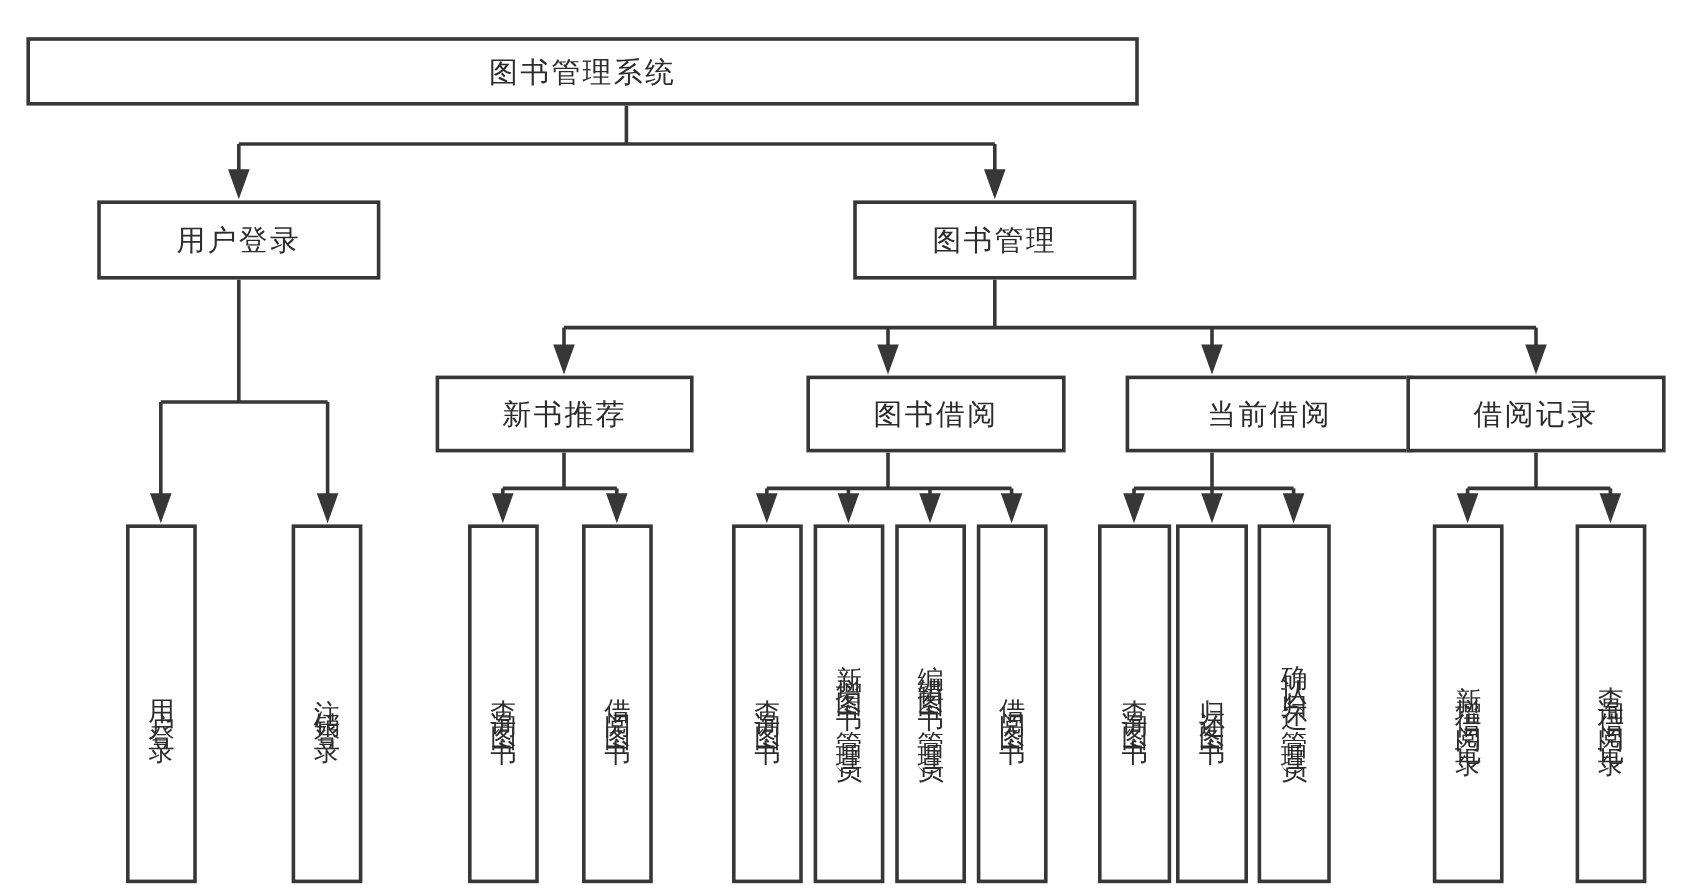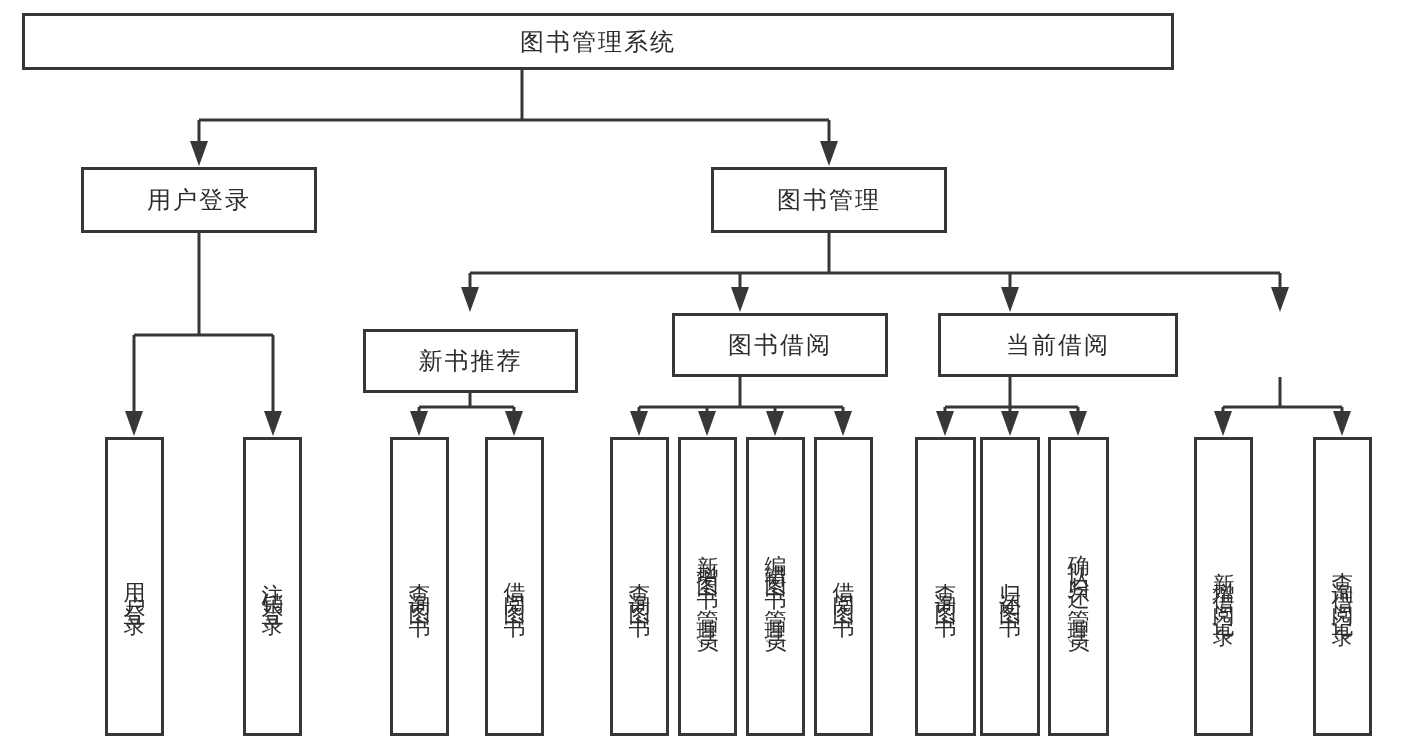--- a/index.html
+++ b/index.html
@@ -110,28 +110,29 @@
       <polygon points="698,411 716,411 707,436" fill="#373737"></polygon>
       <polygon points="766,411 784,411 775,436" fill="#373737"></polygon>
       <polygon points="834,411 852,411 843,436" fill="#373737"></polygon>
       <polygon points="936,411 954,411 945,436" fill="#373737"></polygon>
       <polygon points="1001,411 1019,411 1010,436" fill="#373737"></polygon>
       <polygon points="1069,411 1087,411 1078,436" fill="#373737"></polygon>
       <polygon points="1214,411 1232,411 1223,436" fill="#373737"></polygon>
       <polygon points="1333,411 1351,411 1342,436" fill="#373737"></polygon>
     </svg>
 
-  <div class="box h-box" style="left:22px; top:13px; width:1152px; height:57px;">图书管理系统</div>
+  <div class="box h-box" style="left:22px; top:31px; width:927px; height:57px;">图书管理系统</div>
 
   <div class="box h-box" style="left:81px; top:167px; width:236px; height:66px;">用户登录</div>
   <div class="box h-box" style="left:711px; top:167px; width:236px; height:66px;">图书管理</div>
 
-  <div class="box h-box" style="left:363px; top:329px; width:215px; height:64px;">新书推荐</div>
+  <div class="box h-box" style="left:363px; top:313px; width:215px; height:64px;">新书推荐</div>
   <div class="box h-box" style="left:632px; top:313px; width:216px; height:64px;margin-left:40px;">图书借阅</div>
   <div class="box h-box" style="left:902px; top:313px; width:240px; height:64px;margin-left:36px;">当前借阅</div>
+  <div class="box h-box" style="left:1172px; top:313px; width:216px; height:64px;">借阅记录</div>
 
   <div class="box v-box" style="left:105px; top:437px; width:59px; height:299px;">用户登录</div>
   <div class="box v-box" style="left:243px; top:437px; width:59px; height:299px;">注销登录</div>
 
   <div class="box v-box" style="left:390px; top:437px; width:59px; height:299px;">查询图书</div>
   <div class="box v-box" style="left:485px; top:437px; width:59px; height:299px;">借阅图书</div>
 
   <div class="box v-box" style="left:610px; top:437px; width:59px; height:299px;">查询图书</div>
   <div class="box v-box" style="left:678px; top:437px; width:59px; height:299px;">新增图书（管理员）</div>
   <div class="box v-box" style="left:746px; top:437px; width:59px; height:299px;">编辑图书（管理员）</div>

